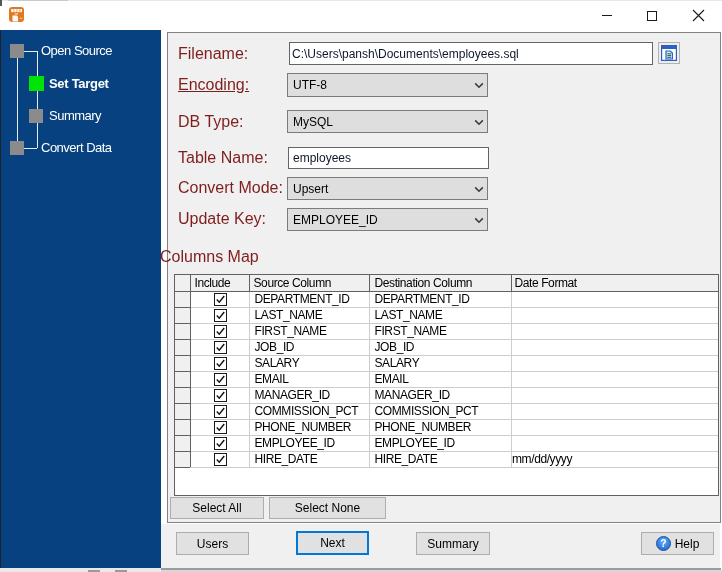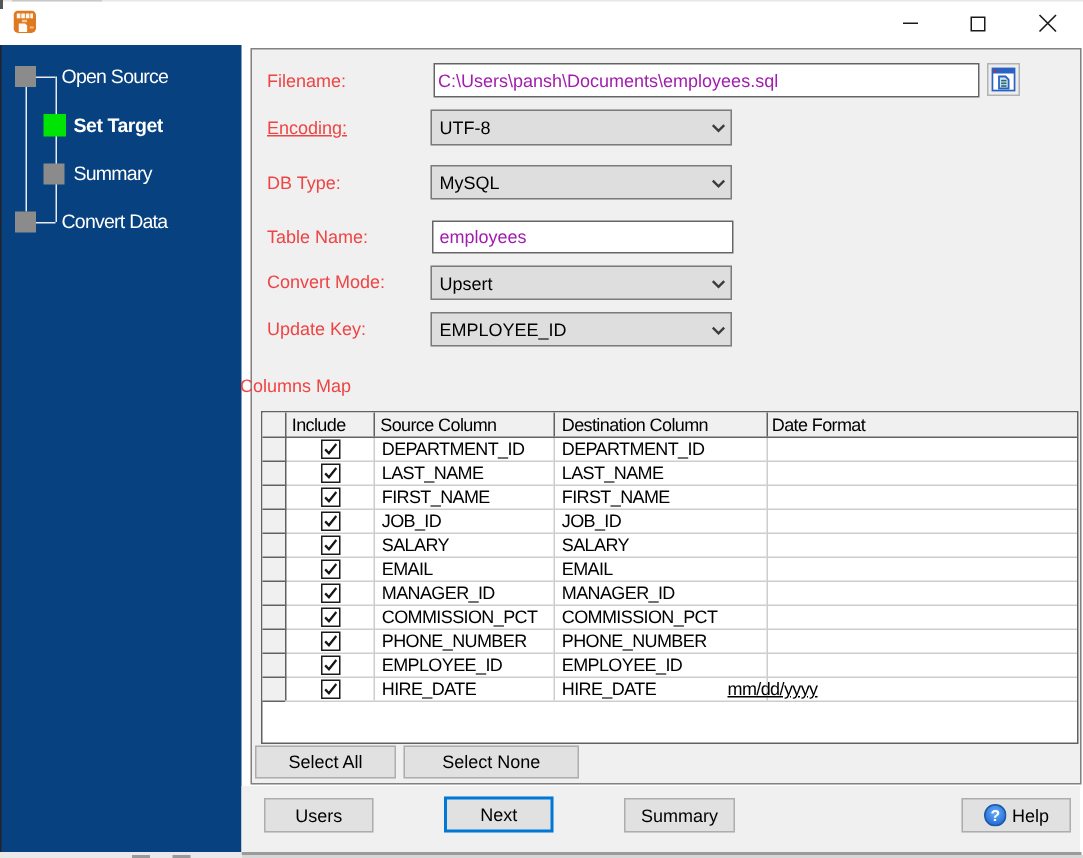--- a/index.html
+++ b/index.html
@@ -1,24 +1,24 @@
 <!DOCTYPE html>
 <html><head>
 <meta charset="utf-8">
 <style>
   html,body{margin:0;padding:0;}
   body{width:722px;height:572px;background:#ffffff;font-family:"Liberation Sans",sans-serif;overflow:hidden;}
   #win{position:relative;width:722px;height:572px;}
   .abs{position:absolute;}
-  .lbl{position:absolute;font-size:12px;color:#ef4444;white-space:nowrap;}
+  .lbl{position:absolute;font-size:16px;color:#7f1d1d;white-space:nowrap;}
   .dd{position:absolute;background:#dedede;border:1px solid #7b7b7b;box-sizing:border-box;}
   .dd .txt{position:absolute;left:5px;top:0;bottom:0;font-size:12px;color:#000;display:flex;align-items:center;}
   .chev{position:absolute;right:3px;top:50%;margin-top:-5px;width:10px;height:10px;}
   .inp{position:absolute;background:#fff;border:1px solid #646464;box-sizing:border-box;}
-  .inp .txt{position:absolute;left:2px;top:0;bottom:0;font-size:12px;color:#a21caf;display:flex;align-items:center;white-space:nowrap;}
+  .inp .txt{position:absolute;left:2px;top:0;bottom:0;font-size:12px;color:#0f172a;display:flex;align-items:center;white-space:nowrap;}
   .btn{position:absolute;background:#e1e1e1;border:1px solid #adadad;box-sizing:border-box;font-size:12px;color:#000;display:flex;align-items:center;justify-content:center;}
   .cell{position:absolute;font-size:12px;letter-spacing:-0.4px;color:#000;white-space:nowrap;}
   .cb{position:absolute;width:13px;height:13px;background:#fff;border:1px solid #1a1a1a;box-sizing:border-box;}
 </style>
 </head>
 <body>
 <div id="win">
 
   <div class="abs" style="left:0;top:0;width:722px;height:32px;background:#ffffff;"></div>
   <div class="abs" style="left:0;top:0;width:722px;height:1px;background:#e8e8e8;"></div>
@@ -231,21 +231,21 @@
     </div>
   <div class="cell" style="left:254.5px;top:437px;height:13px;line-height:13px;">EMPLOYEE_ID</div>
   <div class="cell" style="left:374.5px;top:437px;height:13px;line-height:13px;">EMPLOYEE_ID</div>
   <div class="cb" style="left:214px;top:453px;">
       <svg width="13" height="13" viewBox="0 0 13 13" style="overflow:visible;position:absolute;left:-1px;top:-1px;">
         <path d="M2.8 6.6 L5.3 9.2 L10.2 3.0" stroke="#161616" stroke-width="1.5" fill="none"></path>
       </svg>
     </div>
   <div class="cell" style="left:254.5px;top:453px;height:13px;line-height:13px;">HIRE_DATE</div>
   <div class="cell" style="left:374.5px;top:453px;height:13px;line-height:13px;">HIRE_DATE</div>
-  <div class="cell" style="left:485px;top:453px;height:13px;line-height:13px;text-decoration:underline;">mm/dd/yyyy</div>
+  <div class="cell" style="left:512px;top:453px;height:13px;line-height:13px;">mm/dd/yyyy</div>
 
   <div class="btn" style="left:170px;top:497px;width:94px;height:22px;">Select All</div>
   <div class="btn" style="left:269px;top:497px;width:117px;height:22px;">Select None</div>
 
   <div class="abs" style="left:161px;top:524px;width:559px;height:45px;background:#f0f0f0;"></div>
   <div class="abs" style="left:161px;top:568px;width:560px;height:2px;background:#9b9b9b;"></div>
   <div class="abs" style="left:161px;top:570px;width:561px;height:2px;background:#d7d7d7;"></div>
   <div class="abs" style="left:0;top:568px;width:161px;height:4px;background:#e9e9e9;"></div>
   <div class="abs" style="left:88px;top:570px;width:12px;height:2px;background:#9a9a9a;"></div>
   <div class="abs" style="left:115px;top:570px;width:12px;height:2px;background:#9a9a9a;"></div>

